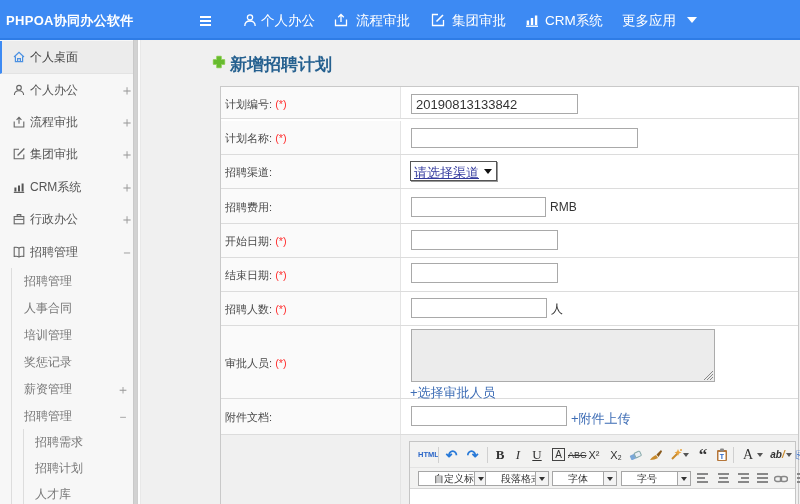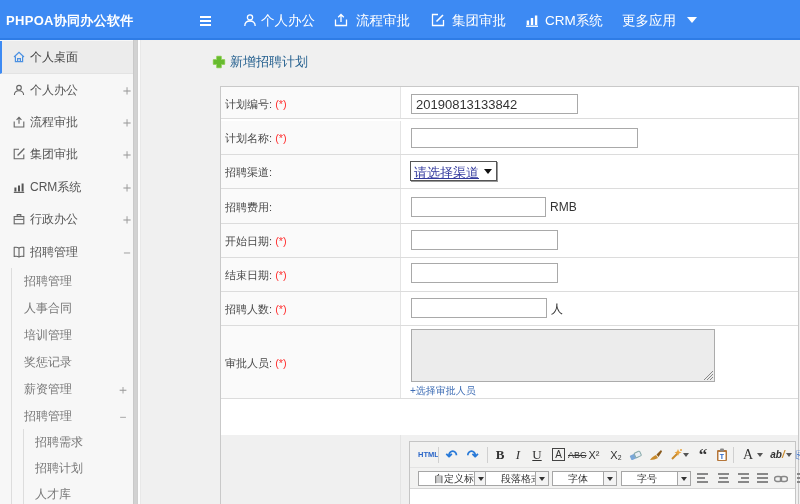--- a/index.html
+++ b/index.html
@@ -19,31 +19,31 @@
 .sitem .txt{position:absolute;left:26px;top:0}
 .sitem .exp{position:absolute;left:116px;top:0;width:14px;text-align:center;color:#999;font-size:14px}
 .sicon{position:absolute;left:9px;top:10px;width:12px;height:12px}
 .ssub{position:absolute;left:0;width:133px;height:27px;line-height:27px;font-size:12px;color:#777}
 .ssub .txt{position:absolute;left:24px;top:0}
 .ssub .exp{position:absolute;left:116px;top:0;width:14px;text-align:center;color:#999;font-size:13px}
 #active{position:absolute;left:0;top:41px;width:133px;height:33px;background:#ececec;border-left:2px solid #3d8af3;border-bottom:1px solid #e3e3e3}
 #subline1{position:absolute;left:11px;top:268px;width:1px;height:236px;background:#ddd}
 #subline2{position:absolute;left:23px;top:429px;width:1px;height:75px;background:#ddd}
 #plus{position:absolute;left:212px;top:55px;width:14px;height:14px}
-#ctitle{position:absolute;left:230px;top:53px;font-size:13px;font-weight:normal;color:#25608f}
+#ctitle{position:absolute;left:230px;top:53px;font-size:17px;font-weight:bold;color:#25608f}
 
 #ftable{position:absolute;left:220px;top:86px;width:579px;height:500px;background:#fff;border:1px solid #c9c9c9;border-bottom:none}
 .frow{position:absolute;left:0;width:577px;border-bottom:1px solid #dcdcdc}
 .lcell{position:absolute;left:0;top:0;bottom:0;width:180px;background:#fafafa;border-right:1px solid #e4e4e4}
 .lbl{position:absolute;left:4px;font-size:11px;color:#4a4a4a;white-space:nowrap}
 .req{color:#f33}
 .vcell{position:absolute;left:181px;top:0;bottom:0;right:0;background:#fff}
 .inp{position:absolute;border:1px solid #a9a9a9;background:#fff;font-size:13px;color:#333;padding:0 4px;line-height:18px;font-family:"Liberation Sans",sans-serif}
 .unit{position:absolute;font-size:12px;color:#333}
-.lnk{position:absolute;font-size:10px;color:#3e6db5;white-space:nowrap}
+.lnk{position:absolute;font-size:13px;color:#3e6db5;white-space:nowrap}
 
 #rsel{position:absolute;left:189px;top:6px;width:87px;height:20px;border:1px solid #555;background:#fff;box-shadow:1px 1px 0 #999}
 #rsel .st{position:absolute;left:3px;top:2px;font-size:13px;color:#333a9e;text-decoration:underline}
 #rsel .sa{position:absolute;right:4px;top:7px;width:0;height:0;border-left:4px solid transparent;border-right:4px solid transparent;border-top:5px solid #111}
 
 #appr{position:absolute;left:190px;top:3px;width:304px;height:53px;background:#ececec;border:1px solid #ababab}
 #appr .rz{position:absolute;right:1px;bottom:1px;width:9px;height:9px;background:
  linear-gradient(135deg,transparent 45%,#888 45%,#888 52%,transparent 52%,transparent 62%,#888 62%,#888 69%,transparent 69%,transparent 79%,#888 79%,#888 86%,transparent 86%)}
 
 #editor{position:absolute;left:409px;top:441px;width:387px;height:70px;border:1px solid #c5c5c5;background:#fff}
@@ -249,20 +249,27 @@
   <div class="frow" style="top:239px;height:73px">
     <div class="lcell"></div>
       <div class="vcell"></div>
     <div class="lbl" style="top:30px">审批人员: <span class="req">(*)</span></div>
     <div id="appr">
         <div class="rz"></div>
       </div>
     <div class="lnk" style="left:189px;top:58px">+选择审批人员</div>
   </div>
 
+  <div class="frow" style="top:312px;height:36px">
+    <div class="lcell"></div>
+      <div class="vcell"></div>
+    <div class="lbl" style="top:11px">附件文档: </div>
+    <input class="inp" style="left: 190px; top: 7px; width: 156px; height: 20px;">
+    <div class="lnk" style="left:350px;top:11px">+附件上传</div>
+  </div>
 
   <div class="frow" style="top:348px;height:160px;background:#f0f0f0;border-bottom:none">
     <div class="lcell" style="background:#f0f0f0;border-right:1px solid #e4e4e4"></div>
     <div class="vcell" style="background:#f0f0f0"></div>
   </div>
 </div>
 
 <div id="editor">
   <div id="tb1">
     <span class="ti" style="left:8px;width:15px;color:#2b66c8;font-size:7.5px;font-weight:bold">HTML</span>

